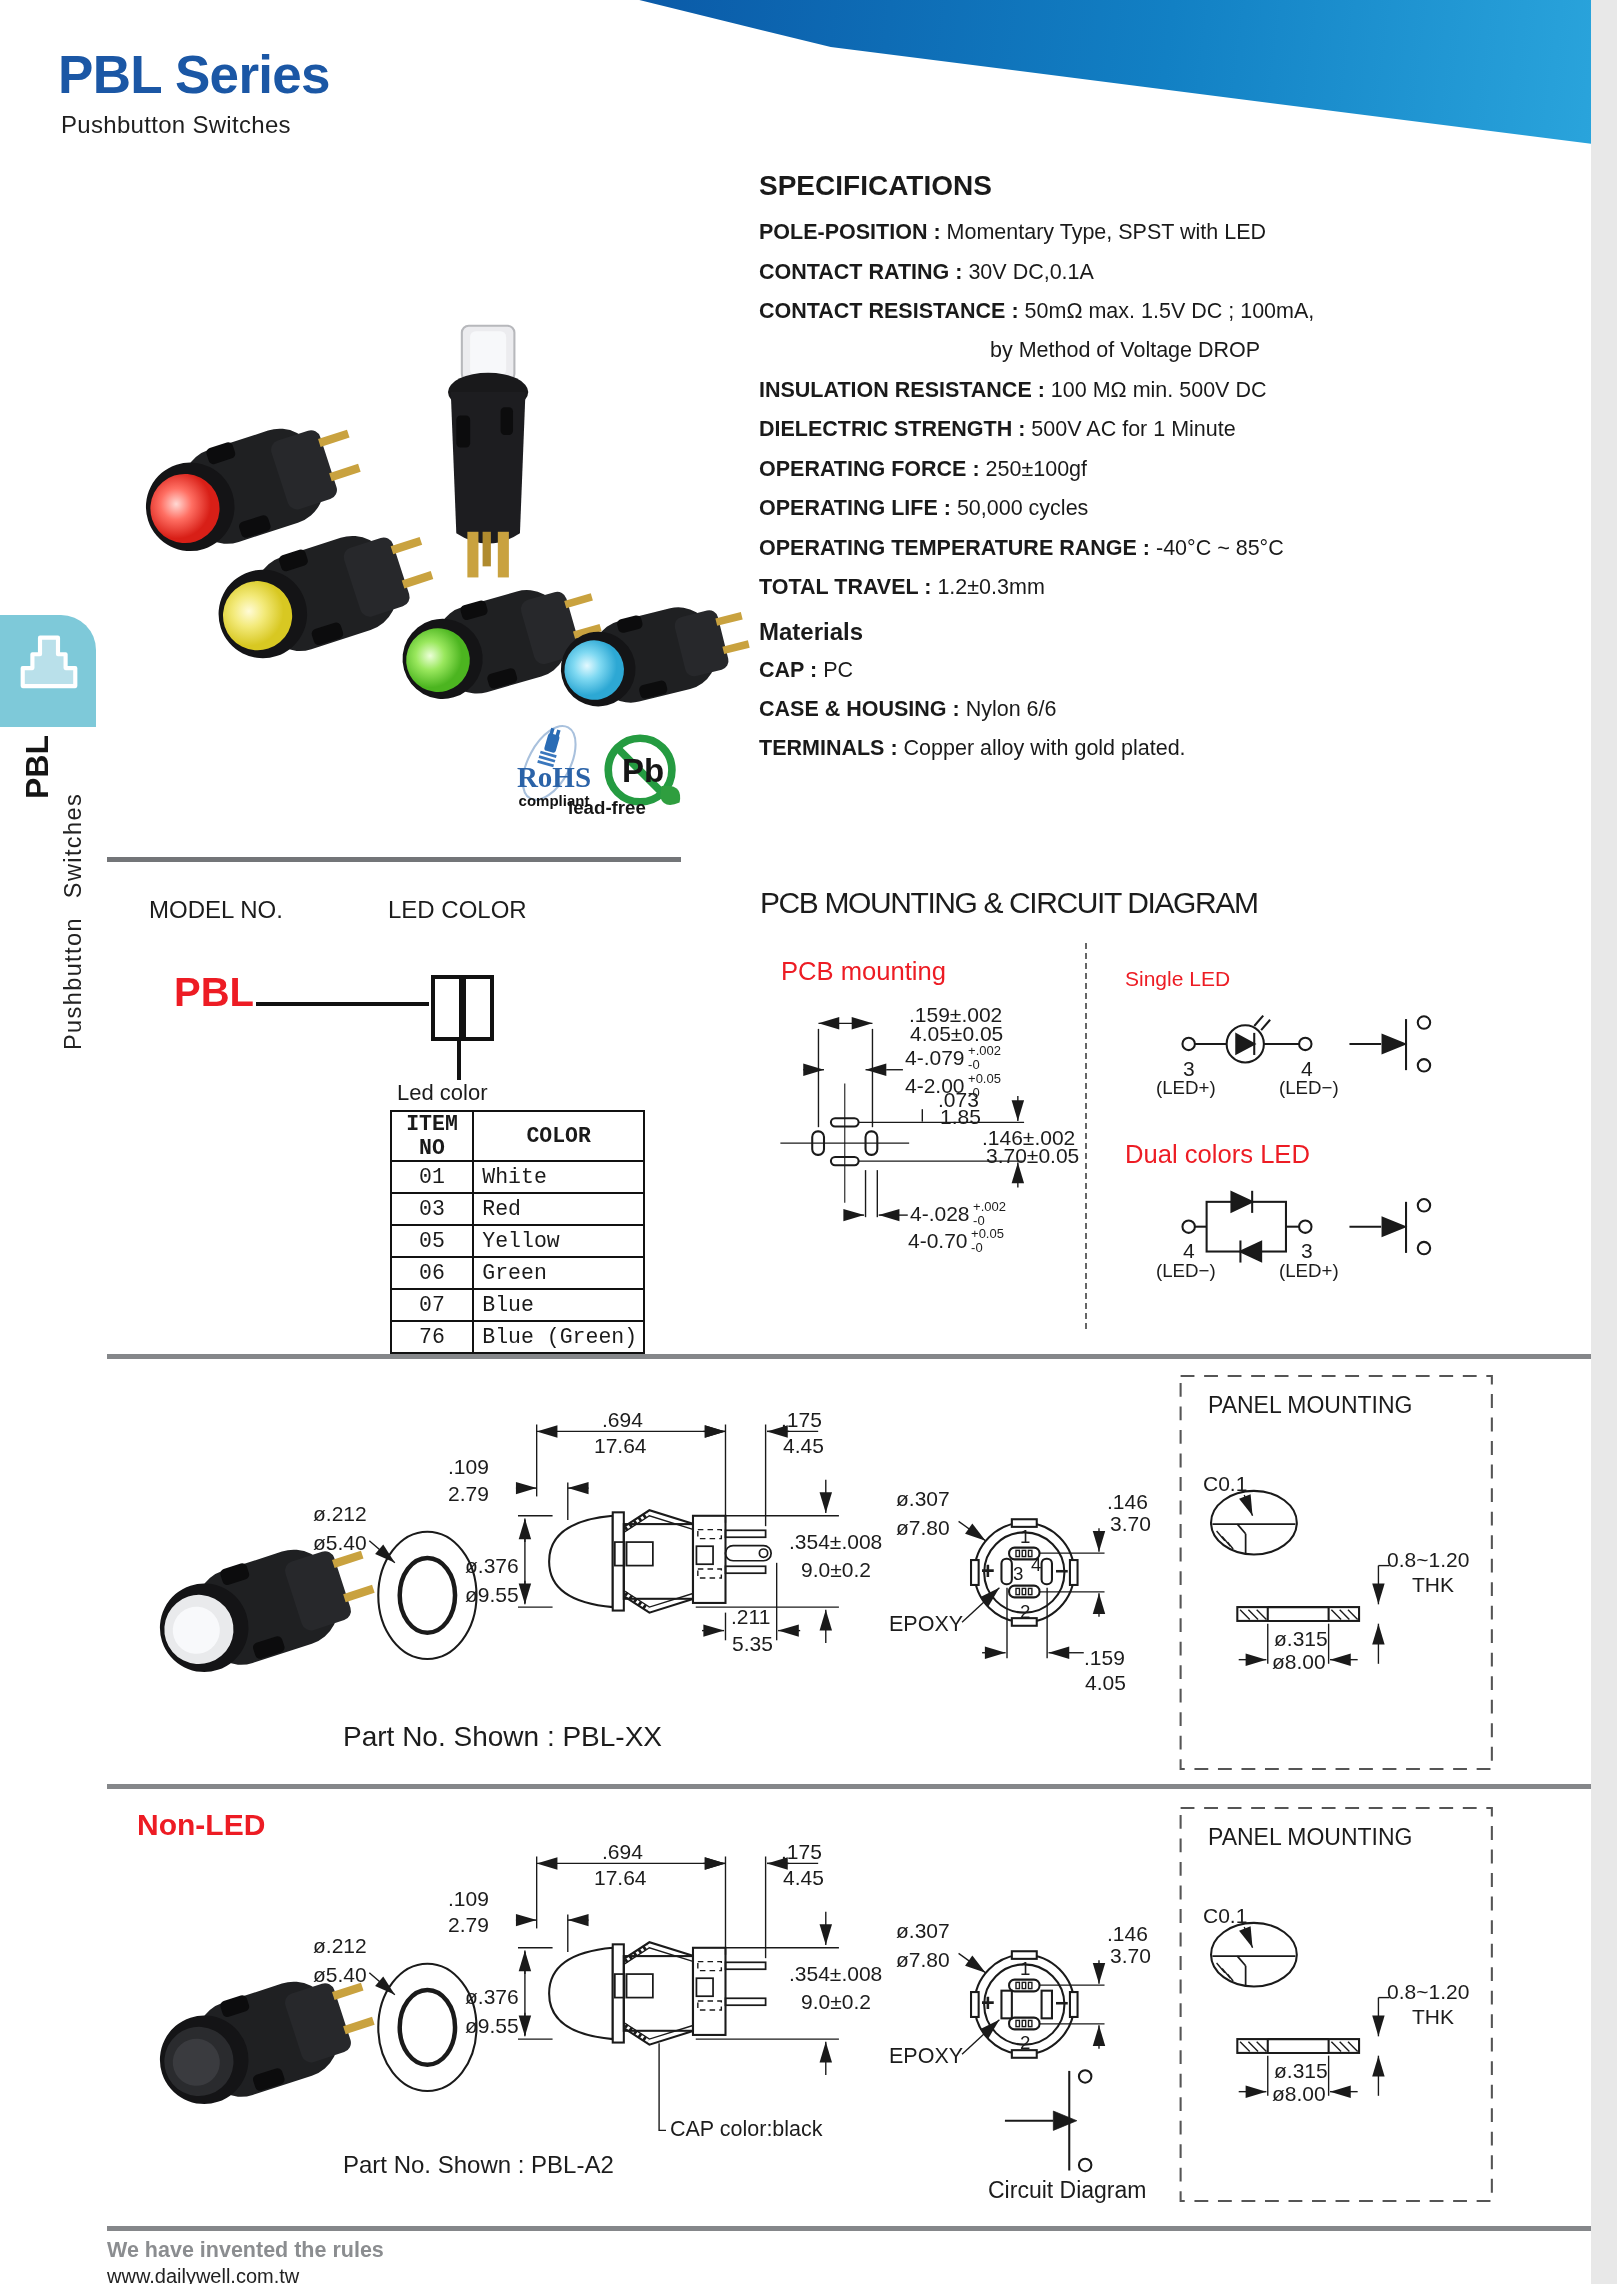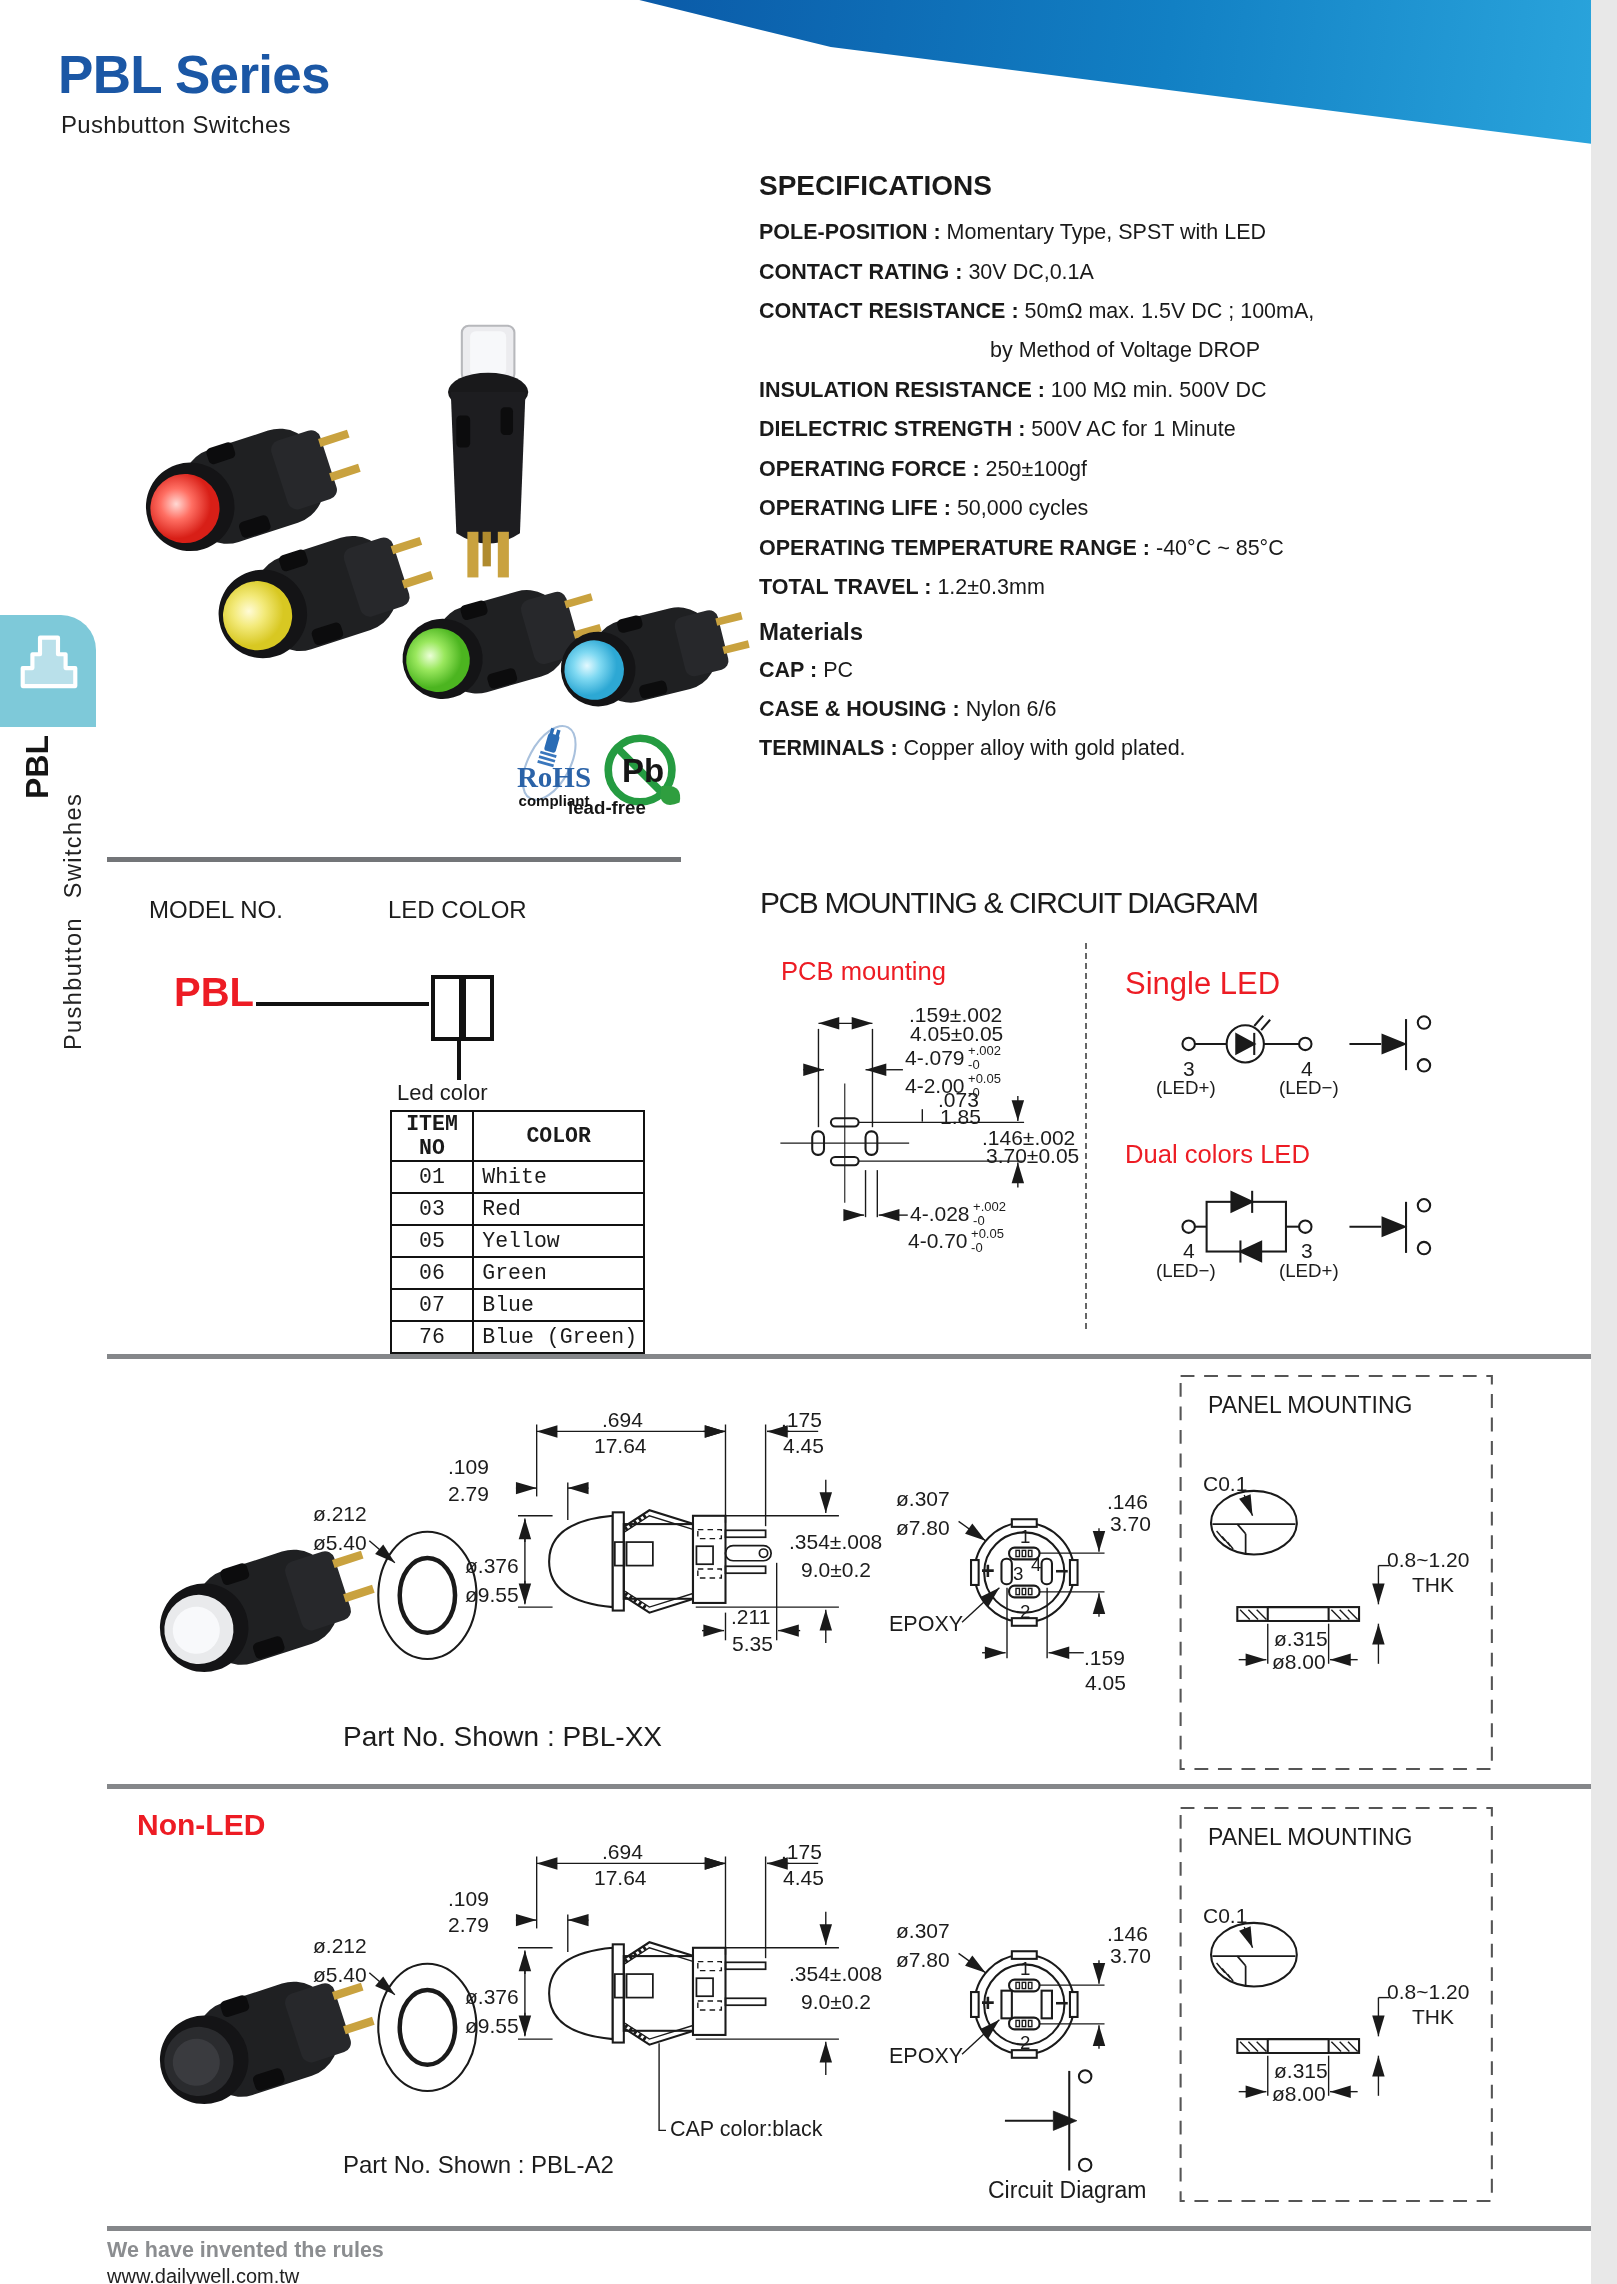--- a/index.html
+++ b/index.html
@@ -376,21 +376,21 @@
   <div class="lbl" style="left:986px;top:1145px">3.70±0.05</div>
   <div class="lbl" style="left:910px;top:1202px"><span>4-.028</span><span class="tol">
         <i>+.002</i>
         <i>-0</i>
       </span></div>
   <div class="lbl" style="left:908px;top:1229px"><span>4-0.70</span><span class="tol">
         <i>+0.05</i>
         <i>-0</i>
       </span></div>
 
-  <div class="lbl red" style="left:1125px;top:968px;font-size:31px">Single LED</div>
+  <div class="lbl red" style="left:1125px;top:968px;font-size:21px">Single LED</div>
   <svg style="left:1149px;top:997px" width="325" height="138" viewBox="1660 1440 470 200">
     <g stroke="#1a1a1a" fill="none" stroke-width="3">
       <circle cx="1717" cy="1508" r="9"></circle>
       <line x1="1726" y1="1508" x2="1772" y2="1508"></line>
       <circle cx="1799" cy="1508" r="27"></circle>
       <polygon points="1786,1494 1786,1522 1812,1508" fill="#1a1a1a"></polygon>
       <line x1="1812" y1="1492" x2="1812" y2="1524"></line>
       <line x1="1812" y1="1482" x2="1825" y2="1467"></line>
       <line x1="1822" y1="1488" x2="1835" y2="1473"></line>
       <line x1="1826" y1="1508" x2="1877" y2="1508"></line>

